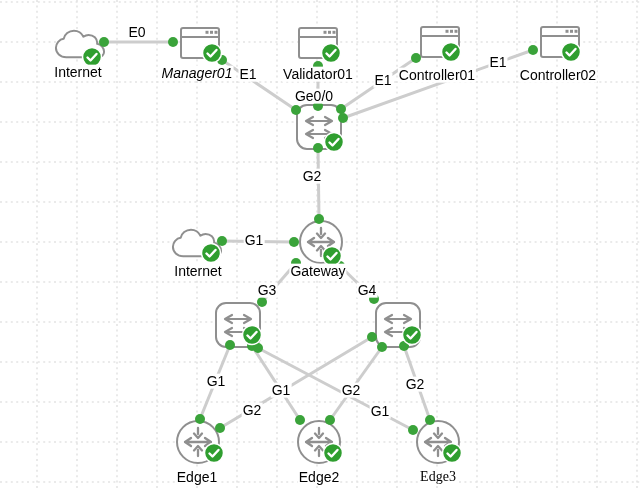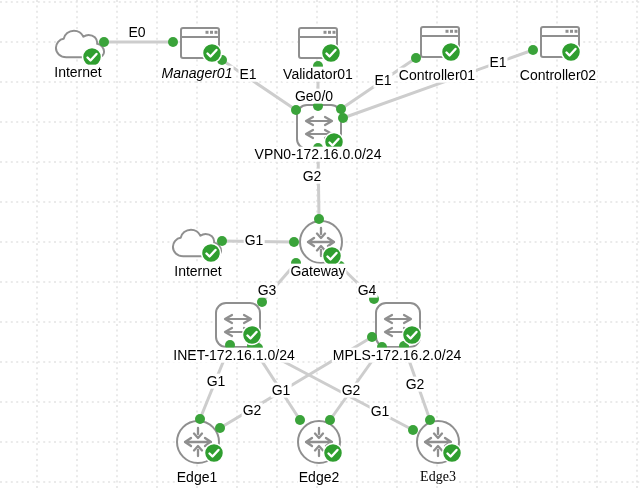--- a/index.html
+++ b/index.html
@@ -234,21 +234,18 @@
     <div class="lbl" style="left: 281px; top: 390px;">G1</div>
     <div class="lbl" style="left: 380px; top: 411px;">G1</div>
     <div class="lbl" style="left: 252px; top: 410px;">G2</div>
     <div class="lbl" style="left: 351px; top: 390px;">G2</div>
     <div class="lbl" style="left: 415px; top: 384px;">G2</div>
     <div class="lbl" style="left: 78px; top: 72px;">Internet</div>
     <div class="lbl" style="left: 197px; top: 73px; font-style: italic;">Manager01</div>
     <div class="lbl" style="left: 318px; top: 74px;">Validator01</div>
     <div class="lbl" style="left: 437px; top: 75px;">Controller01</div>
     <div class="lbl" style="left: 558px; top: 75px;">Controller02</div>
-    <div class="lbl" style="left: 318px; top: 154px;">VPN0-172.16.0.0/24</div>
     <div class="lbl" style="left: 198px; top: 271px;">Internet</div>
     <div class="lbl" style="left: 318px; top: 271px;">Gateway</div>
-    <div class="lbl" style="left: 234px; top: 355px;">INET-172.16.1.0/24</div>
-    <div class="lbl" style="left: 397px; top: 355px;">MPLS-172.16.2.0/24</div>
     <div class="lbl" style="left: 197px; top: 477px;">Edge1</div>
     <div class="lbl" style="left: 319px; top: 477px;">Edge2</div>
     <div class="lbl" style="left: 438px; top: 477px; font-family: Liberation Serif, serif;">Edge3</div>
   </div>
 
 </body></html>

